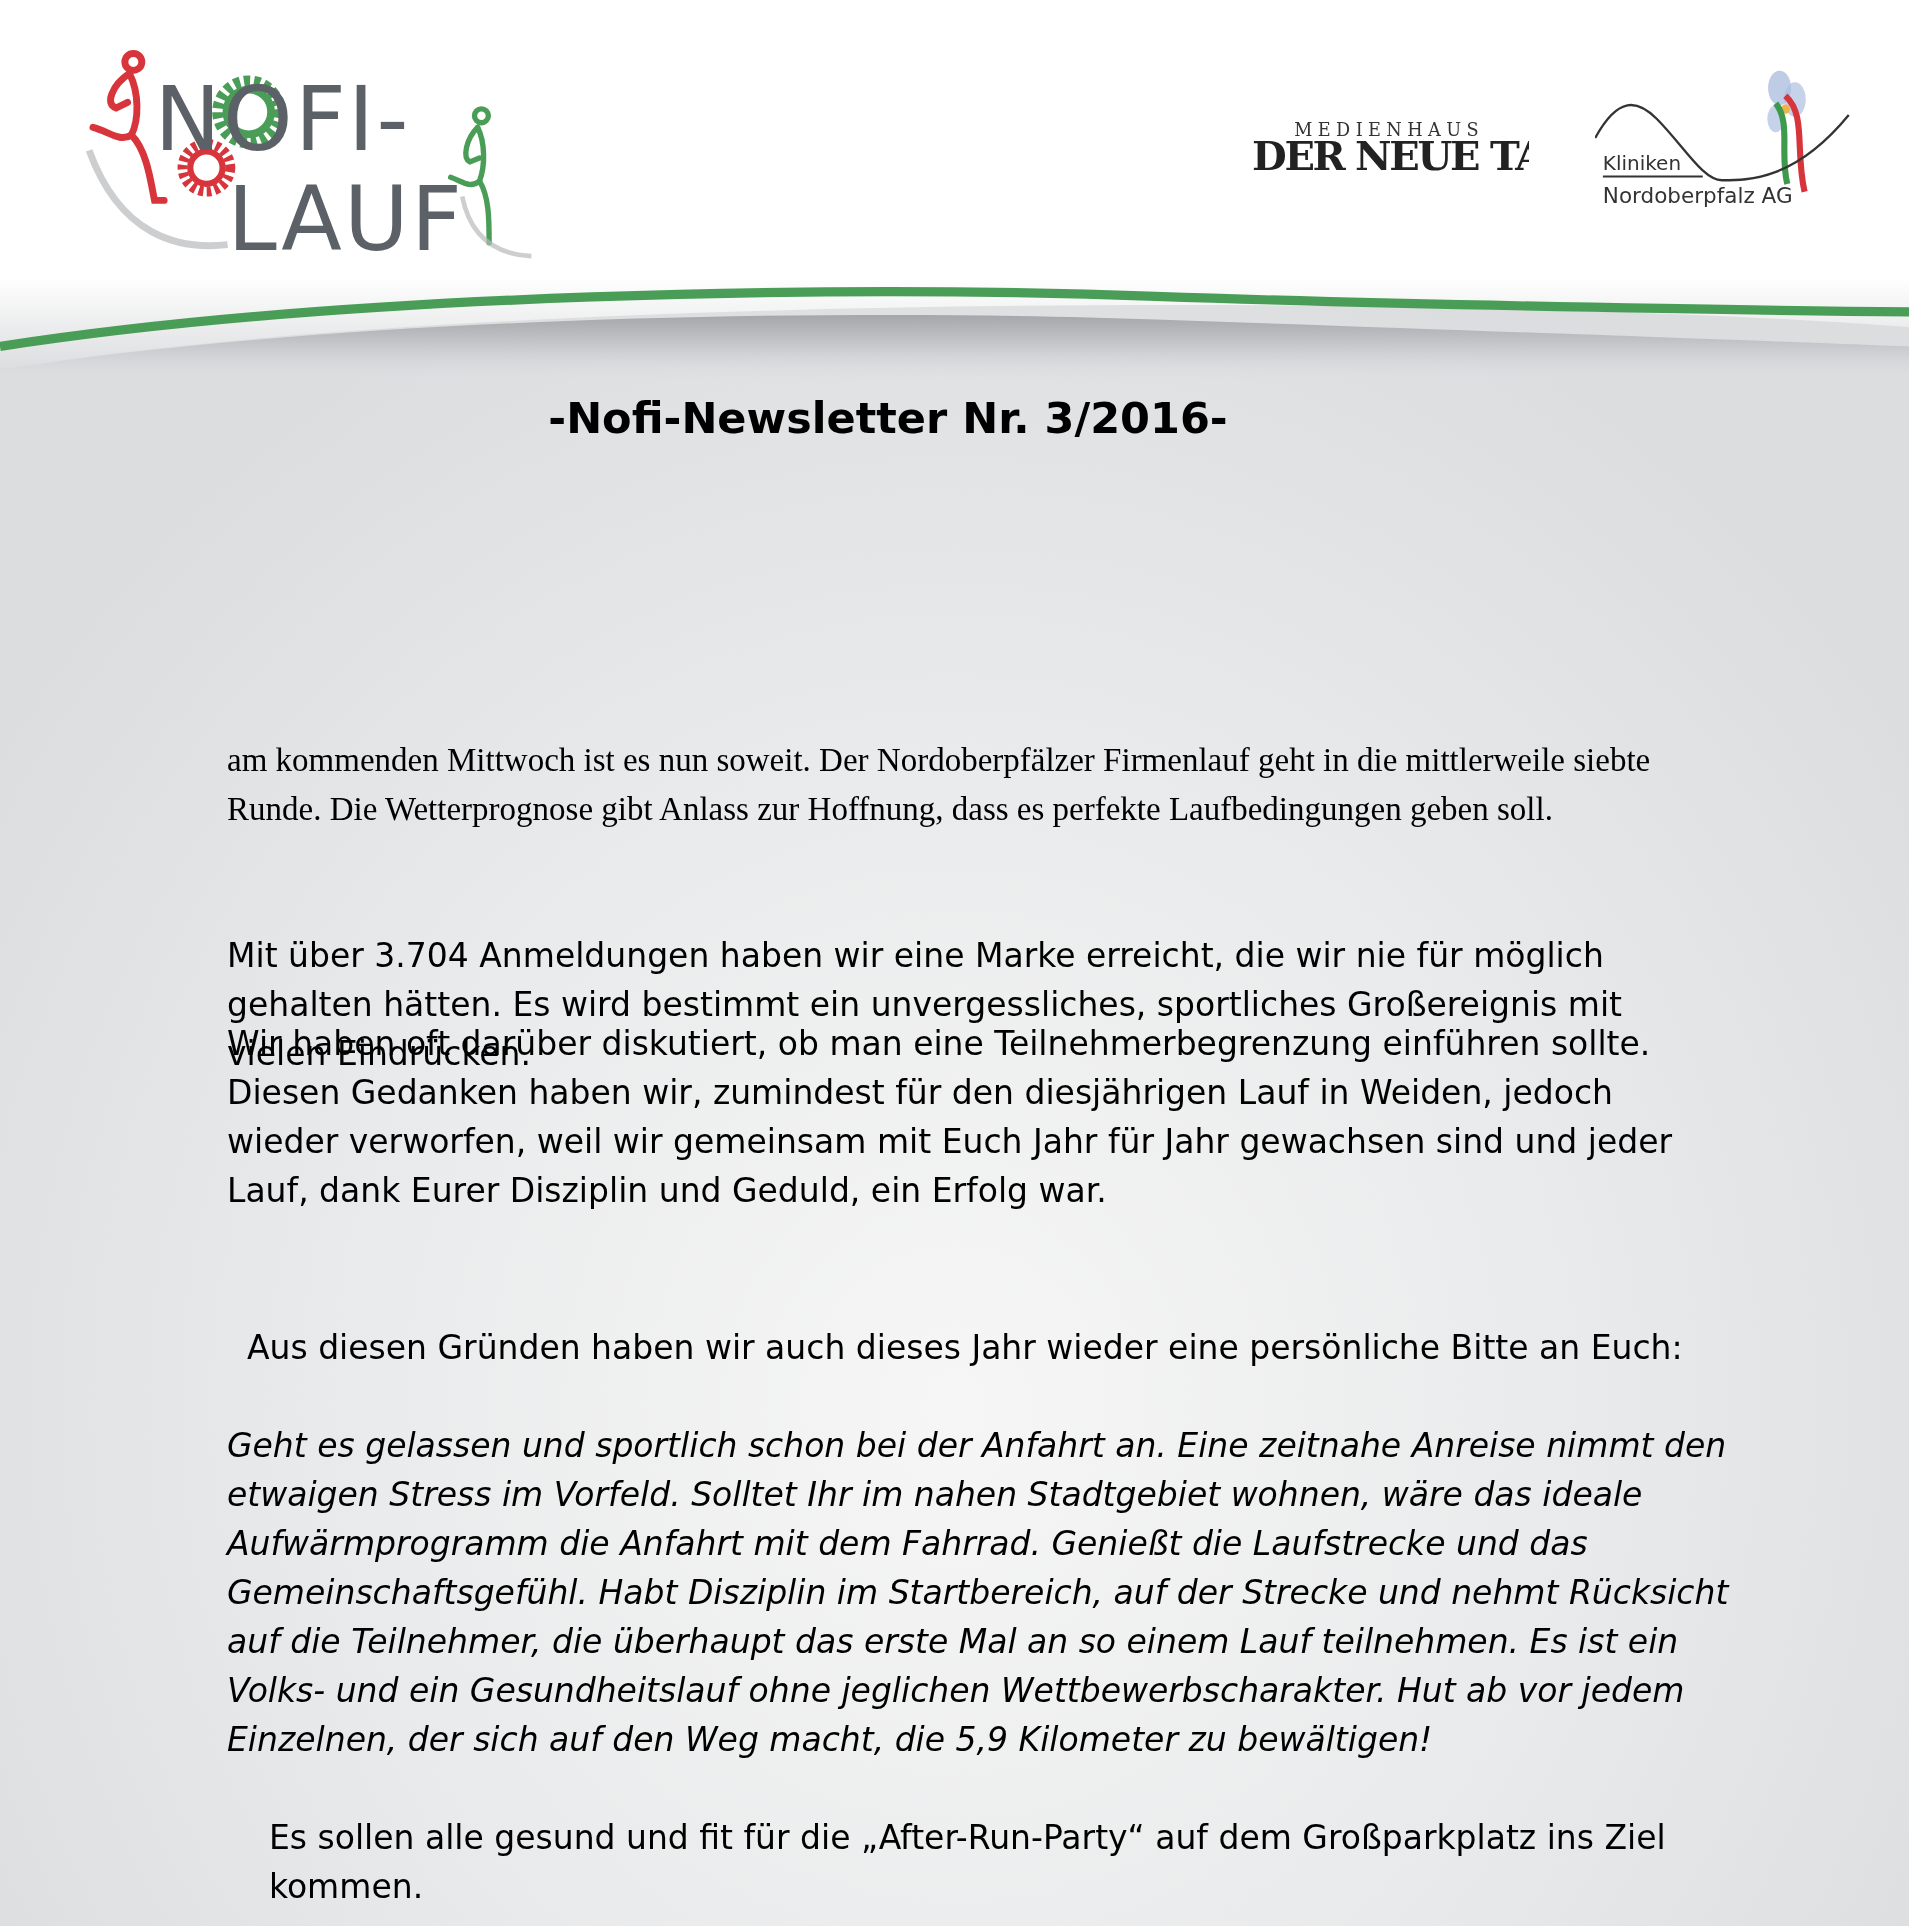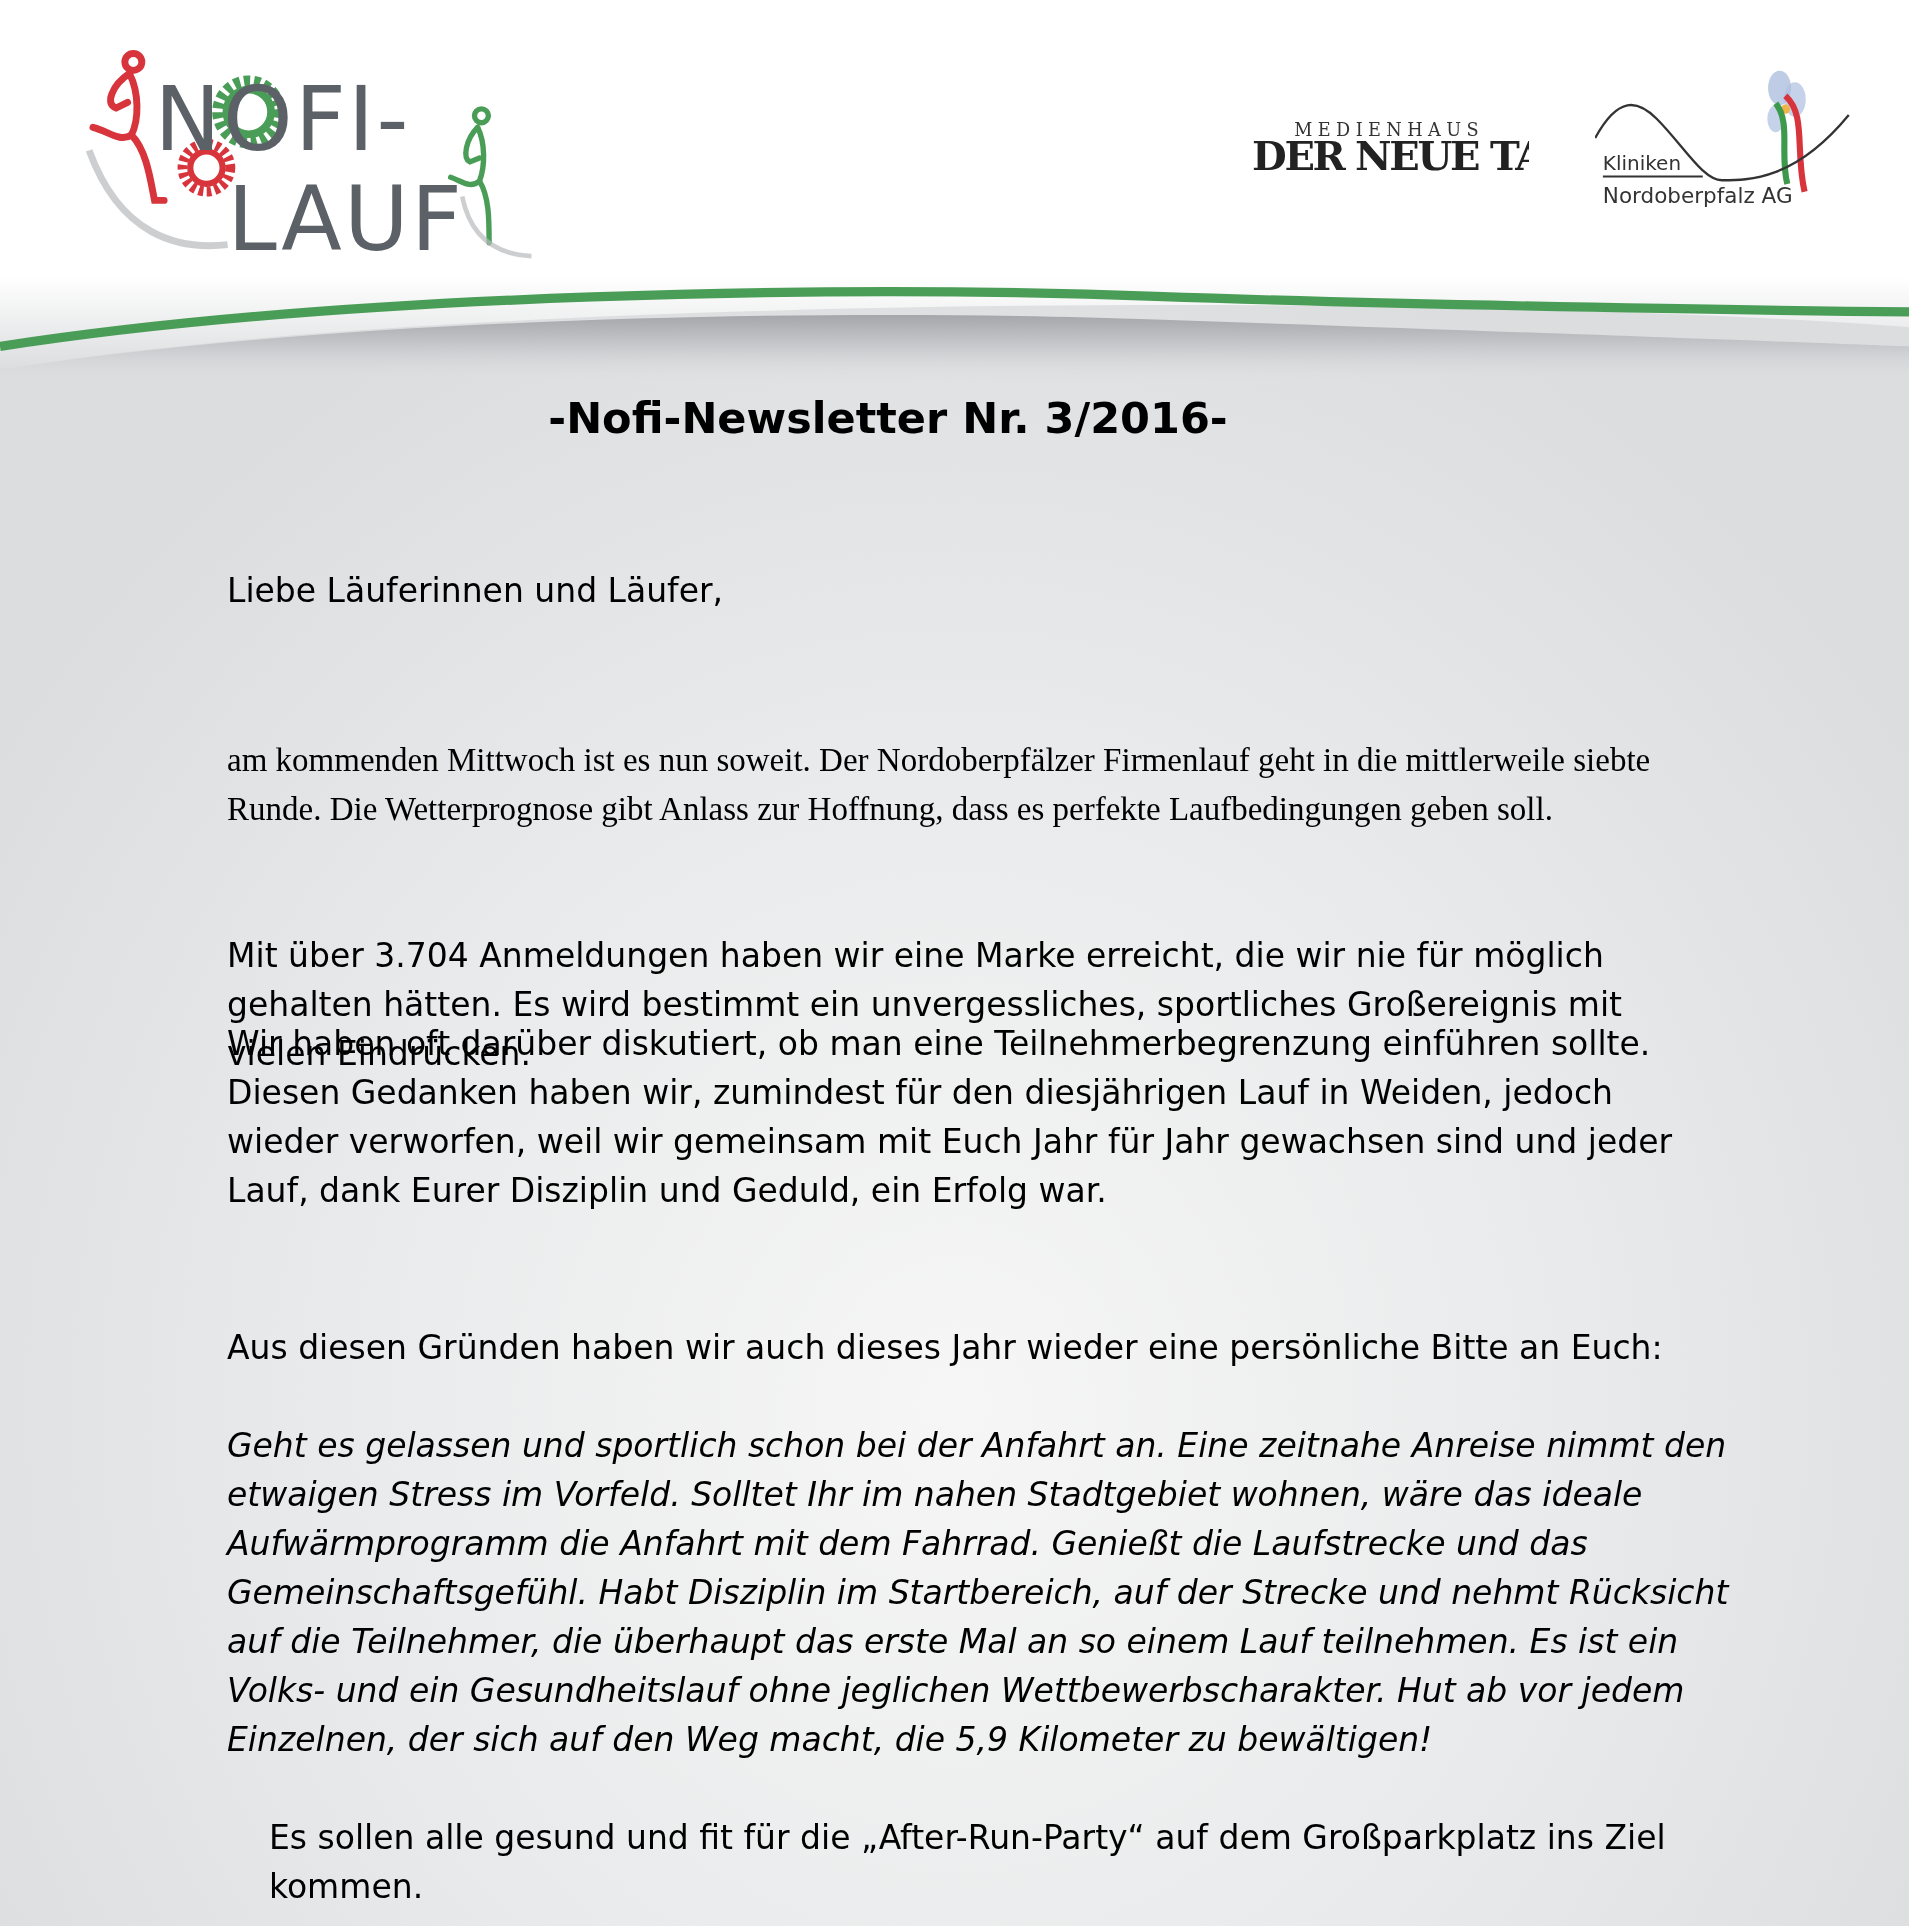--- a/index.html
+++ b/index.html
@@ -91,33 +91,32 @@
   <path d="M495 80 C550 130 520 220 545 330" fill="none" stroke="#d8343c" stroke-width="16"></path>
   <path d="M0 190 C60 80 110 90 160 140 C230 210 280 300 330 300 C400 300 520 300 660 130" fill="none" stroke="#333" stroke-width="6"></path>
   <text class="kl-text" x="20" y="272" font-size="52">Kliniken</text>
   <line x1="20" y1="290" x2="280" y2="290" stroke="#333" stroke-width="5"></line>
   <text class="kl-text" x="20" y="360" font-size="56">Nordoberpfalz AG</text>
 </svg>
 
 <div class="title">-Nofi-Newsletter Nr. 3/2016-</div>
 
 <div class="body-text" style="top:566px;">
-  <p class="para">Liebe Läuferinnen und Läufer,</p>
 </div>
 
 <div class="body-text" style="top:736px;font-family:Liberation Serif, serif;">am kommenden Mittwoch ist es nun soweit. Der Nordoberpfälzer Firmenlauf geht in die
 mittlerweile siebte Runde. Die Wetterprognose gibt Anlass zur Hoffnung, dass es perfekte
 Laufbedingungen geben soll.</div>
 <div class="body-text" style="top:931px;">Mit über 3.704 Anmeldungen haben wir eine Marke erreicht, die wir nie für möglich gehalten
 hätten. Es wird bestimmt ein unvergessliches, sportliches Großereignis mit vielen Eindrücken.</div>
 <div class="body-text" style="top:1019px;">Wir haben oft darüber diskutiert, ob man eine Teilnehmerbegrenzung einführen sollte.
 Diesen Gedanken haben wir, zumindest für den diesjährigen Lauf in Weiden, jedoch wieder
 verworfen, weil wir gemeinsam mit Euch Jahr für Jahr gewachsen sind und jeder Lauf, dank
 Eurer Disziplin und Geduld, ein Erfolg war.</div>
-<div class="body-text" style="top:1323px;">Aus diesen Gründen haben wir auch dieses Jahr wieder eine persönliche Bitte an Euch:</div>
+<div class="body-text" style="top:1323px;margin-left:20px;">Aus diesen Gründen haben wir auch dieses Jahr wieder eine persönliche Bitte an Euch:</div>
 <div class="body-text" style="top:1421px;font-style:italic;">Geht es gelassen und sportlich schon bei der Anfahrt an. Eine zeitnahe Anreise nimmt den
 etwaigen Stress im Vorfeld. Solltet Ihr im nahen Stadtgebiet wohnen, wäre das ideale
 Aufwärmprogramm die Anfahrt mit dem Fahrrad. Genießt die Laufstrecke und das
 Gemeinschaftsgefühl. Habt Disziplin im Startbereich, auf der Strecke und nehmt Rücksicht
 auf die Teilnehmer, die überhaupt das erste Mal an so einem Lauf teilnehmen. Es ist ein
 Volks- und ein Gesundheitslauf ohne jeglichen Wettbewerbscharakter. Hut ab vor jedem
 Einzelnen, der sich auf den Weg macht, die 5,9 Kilometer zu bewältigen!</div>
 <div class="body-text" style="top:1813px;margin-left:42px;">Es sollen alle gesund und fit für die „After-Run-Party“ auf dem Großparkplatz ins Ziel
 kommen.</div>
 

